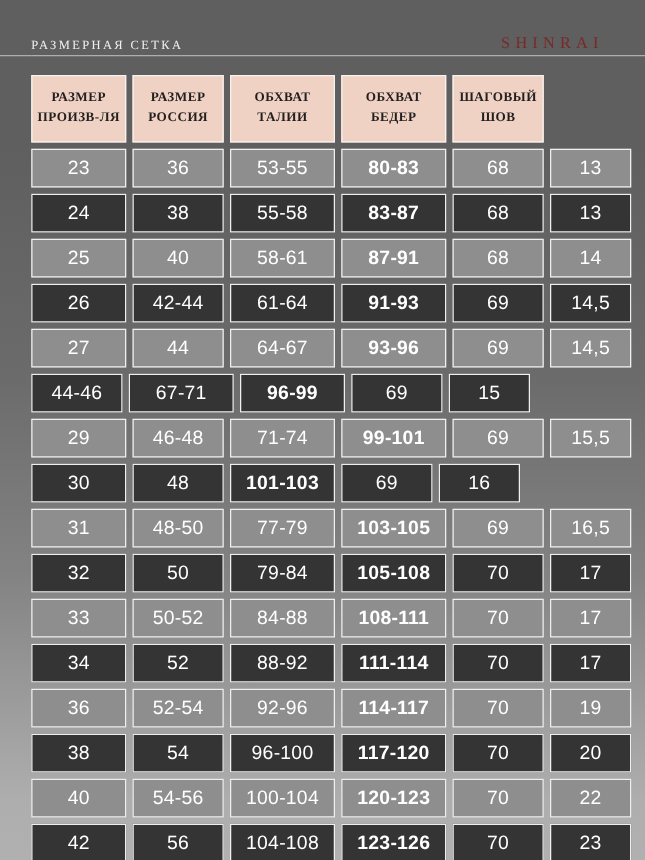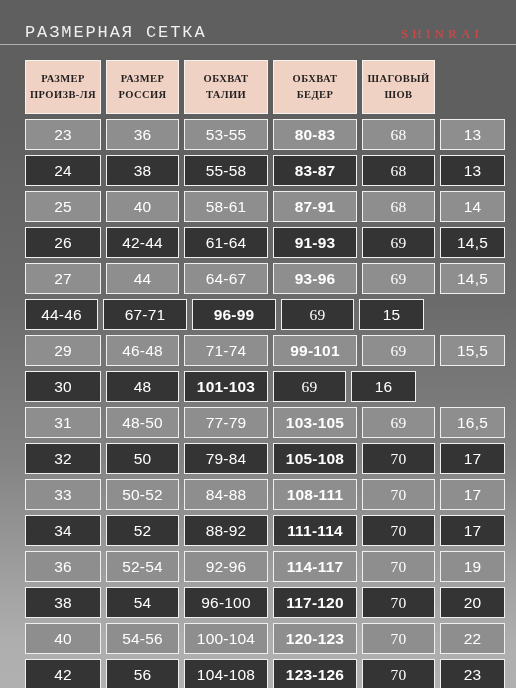--- a/index.html
+++ b/index.html
@@ -30,32 +30,32 @@
     box-sizing: border-box;
   }
   .header-inner {
     position: relative;
     height: 100%;
     display: flex;
     align-items: flex-end;
     justify-content: space-between;
   }
   .chart-title {
-    font-family: Liberation Mono, monospace;
-    font-size: 17px;
+    font-family: Liberation Serif, serif;
+    font-size: 10px;
     letter-spacing: 1.9px;
     color: #f2f0ee;
     padding-bottom: 6px;
     white-space: nowrap;
   }
   .brand {
     font-family: "Liberation Serif", serif;
     font-size: 13px;
     letter-spacing: 4.2px;
-    color: #ef4444;
+    color: #7f1d1d;
     opacity: .82;
     padding-bottom: 6px;
     padding-right: 8px;
     white-space: nowrap;
   }
   .header-rule {
     position: absolute;
     left: 0;
     right: -25px;
     bottom: 3px;
@@ -90,21 +90,21 @@
     color: #ffffff;
     font-size: 15.5px;
     letter-spacing: .2px;
     height: 31px;
   }
   
   .c0 { width: 76px; flex: 0 0 76px; }
   .c1 { width: 73px; flex: 0 0 73px; }
   .c2 { width: 84px; flex: 0 0 84px; }
   .c3 { width: 84px; flex: 0 0 84px; font-weight: bold; }
-  .c4 { width: 73px; flex: 0 0 73px; font-family: Liberation Serif, serif; }
+  .c4 { width: 73px; flex: 0 0 73px; }
   .c5 { width: 65px; flex: 0 0 65px; }
 
   .row-light .cell { background: #8e8e8e; }
   .row-dark  .cell { background: #343434; }
 
   
   .row-head .cell {
     background: #f0d2c5;
     color: #231f1e;
     font-family: "Liberation Serif", serif;

